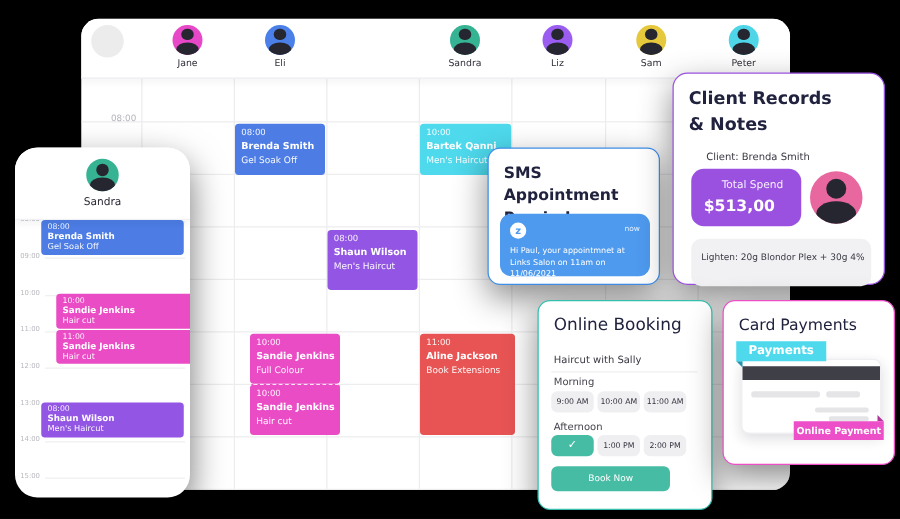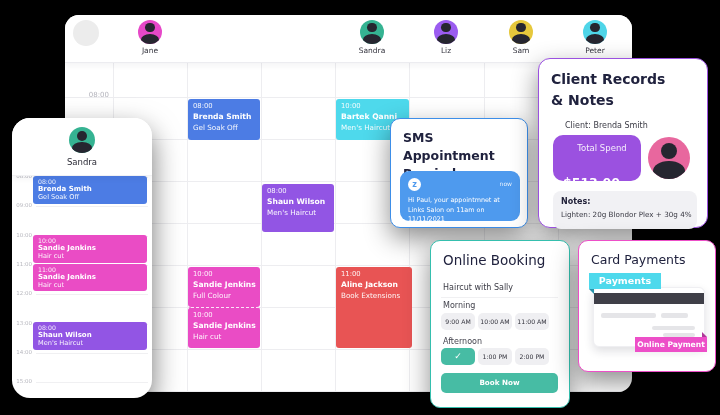--- a/index.html
+++ b/index.html
@@ -21,21 +21,21 @@
   .av-sandra{background:#35B392;} .av-liz{background:#9B5CF0;} .av-sam{background:#E6C83C;} .av-peter{background:#4FD5E8;}
   .vline{position:absolute;top:47px;bottom:0;width:1px;background:#ededf0;}
   .hline{position:absolute;left:0;width:100%;height:1px;background:#ededf0;}
   .gutter-time{position:absolute;left:14px;top:76px;width:30px;text-align:right;font-size:7px;color:#b4b4bc;}
 
   .event{position:absolute;border-radius:3px;padding:3px 5px;color:#fff;overflow:hidden;box-sizing:border-box;}
   .event .t{display:block;font-size:6.8px;opacity:.92;margin-bottom:2px;white-space:nowrap;}
   .event .n{display:block;font-size:7.6px;font-weight:bold;margin-bottom:2px;white-space:nowrap;}
   .event .s{display:block;font-size:7.2px;opacity:.95;white-space:nowrap;}
   .ev-blue{background:#4C7CE4;} .ev-cyan{background:#4ED9EC;} .ev-purple{background:#9255E4;}
-  .ev-pink{background:#EA4CC5;} .ev-red{background:#E85454;}
+  .ev-pink{background:#EA4CC5;margin-left:12px;} .ev-red{background:#E85454;}
   .split-bottom{border-top:1px dashed rgba(255,255,255,.85);}
 
   
   .phone{position:absolute;left:12px;top:118px;width:140px;height:280px;background:#fff;border-radius:18px;
          box-shadow:0 12px 28px rgba(0,0,0,.55);overflow:hidden;z-index:5;}
   .phone-hd{position:absolute;left:0;top:0;width:100%;height:57px;border-bottom:1px solid #f1f1f3;
             box-shadow:0 3px 5px rgba(40,40,60,.05);background:#fff;z-index:2;}
   .phone-av{position:absolute;left:57px;top:9px;width:26px;height:26px;}
   .phone-name{position:absolute;left:0;top:39px;width:100%;text-align:center;font-size:8.5px;color:#2a2a35;}
   .pline{position:absolute;left:24px;right:4px;height:1px;background:#f0f0f2;}
@@ -58,38 +58,38 @@
   .sms-now{position:absolute;right:8px;top:9px;font-size:6px;color:rgba(255,255,255,.85);}
   .sms-msg{position:absolute;left:8px;top:25px;width:108px;font-size:6.4px;line-height:1.5;color:#fff;}
 
   
   .client-card{left:538px;top:58px;width:170px;height:170px;border:1.5px solid #9B51E0;border-radius:12px;z-index:6;}
   .client-title{font-size:14px;width:122px;line-height:1.5;}
   .client-label{position:absolute;left:26px;top:62px;font-size:8px;color:#3a3a44;}
   .spend-box{position:absolute;left:14px;top:76px;width:88px;height:46px;border-radius:10px;background:#9B51E0;
              color:#fff;padding:8px 0 0 10px;box-sizing:border-box;}
   .spend-label{font-size:8.5px;color:rgba(255,255,255,.9);text-align:center;}
-  .spend-value{font-size:12.5px;font-weight:bold;margin-top:22px;}
+  .spend-value{font-size:12.5px;font-weight:bold;margin-top:4px;}
   .client-av{position:absolute;left:109px;top:78px;width:42px;height:42px;background:#E8679E;}
   .notes-box{position:absolute;left:14px;top:132px;width:144px;height:38px;border-radius:8px;background:#F1F1F4;
              padding:6px 0 0 8px;box-sizing:border-box;}
   .notes-label{font-size:8px;font-weight:bold;color:#23233a;}
   .notes-text{font-size:7.2px;color:#3a3a44;margin-top:4px;white-space:nowrap;overflow:hidden;}
 
   
   .booking-card{left:430px;top:240px;width:140px;height:168px;border:1.5px solid #35BFAE;z-index:6;}
   .booking-title{font-size:13.5px;font-weight:500;}
   .booking-sub{position:absolute;left:12px;top:42px;font-size:8px;color:#3a3a44;}
   .booking-div{position:absolute;left:10px;top:56px;width:117px;height:1px;background:#f0f0f2;}
   .slot-label{position:absolute;left:12px;font-size:8px;color:#44444e;}
   .slot{position:absolute;width:34px;height:17px;border-radius:5px;background:#EFEFF2;color:#33333d;
         font-size:6.2px;text-align:center;line-height:17px;}
   .slot-selected{background:#47BCA4;color:#fff;font-size:9px;font-weight:bold;}
-  .book-btn{position:absolute;left:10px;top:132px;width:117px;height:20px;border-radius:5px;background:#47BCA4;
-            color:#fff;font-size:7.2px;font-weight:bold;text-align:center;line-height:20px;}
+  .book-btn{position:absolute;left:10px;top:132px;width:95px;height:20px;border-radius:5px;background:#47BCA4;
+            color:#fff;font-size:7.2px;font-weight:normal;text-align:center;line-height:20px;}
 
   
   .pay-card{left:578px;top:240px;width:138px;height:132px;border:1.5px solid #ED4FC8;z-index:6;}
   .pay-title{font-size:12.5px;font-weight:500;}
   .cc{position:absolute;left:14px;top:46px;width:112px;height:60px;background:#fff;border:1px solid #efeff2;
       border-radius:6px;box-shadow:0 4px 10px rgba(30,30,50,.14);box-sizing:border-box;}
   .cc-stripe{position:absolute;left:0;top:5px;width:100%;height:11px;background:#3F3F48;}
   .cc-line{position:absolute;border-radius:2px;background:#E5E5E8;}
   .ribbon{position:absolute;color:#fff;font-weight:bold;text-align:center;z-index:2;}
   .ribbon-cashless{left:10px;top:32px;width:72px;height:16px;background:#4ED9EC;font-size:9.5px;line-height:16px;}
@@ -152,20 +152,24 @@
       <span class="t">11:00</span>
       <span class="n">Aline Jackson</span>
       <span class="s">Book Extensions</span>
     </div>
 
     <div class="cal-header">
       <div class="placeholder-circle"></div>
       <div class="staffcol" style="left:48px">
         <div class="avatar av-jane"></div>
         <div class="staffname">Jane</div>
+      </div>
+      <div class="staffcol" style="left:122px">
+        <div class="avatar av-eli"></div>
+        <div class="staffname">Eli</div>
       </div>
       <div class="staffcol" style="left:270px">
         <div class="avatar av-sandra"></div>
         <div class="staffname">Sandra</div>
       </div>
       <div class="staffcol" style="left:344px">
         <div class="avatar av-liz"></div>
         <div class="staffname">Liz</div>
       </div>
       <div class="staffcol" style="left:493px">
@@ -223,35 +227,34 @@
     </div>
   </div>
 
   <div class="card sms-card">
     <div class="card-title sms-title">SMS Appointment Reminders</div>
     <div class="sms-bubble">
       <div class="sms-appicon">z</div>
       <div class="sms-now">now</div>
       <div class="sms-msg">
         <span>Hi Paul, your appointmnet at</span><br>
-        <span>Links Salon on 11am on 11/11/2021</span>
+        <span>Links Salon on 11am on 11/06/2021</span>
       </div>
     </div>
   </div>
 
   <div class="card client-card">
     <div class="card-title client-title">Client Records &amp; Notes</div>
     <div class="client-label">Client: Brenda Smith</div>
     <div class="spend-box">
       <div class="spend-label">Total Spend</div>
       <div class="spend-value">$513,00</div>
     </div>
     <div class="avatar client-av"></div>
     <div class="notes-box">
-      <div class="notes-label">Notes:</div>
       <div class="notes-text">Lighten: 20g Blondor Plex + 30g 4%</div>
     </div>
   </div>
 
   <div class="card booking-card">
     <div class="card-title booking-title">Online Booking</div>
     <div class="booking-sub">Haircut with Sally</div>
     <div class="booking-div"></div>
     <div class="slot-label" style="top:60px">Morning</div>
     <div class="slot" style="left:10px;top:72px">9:00 AM</div>

